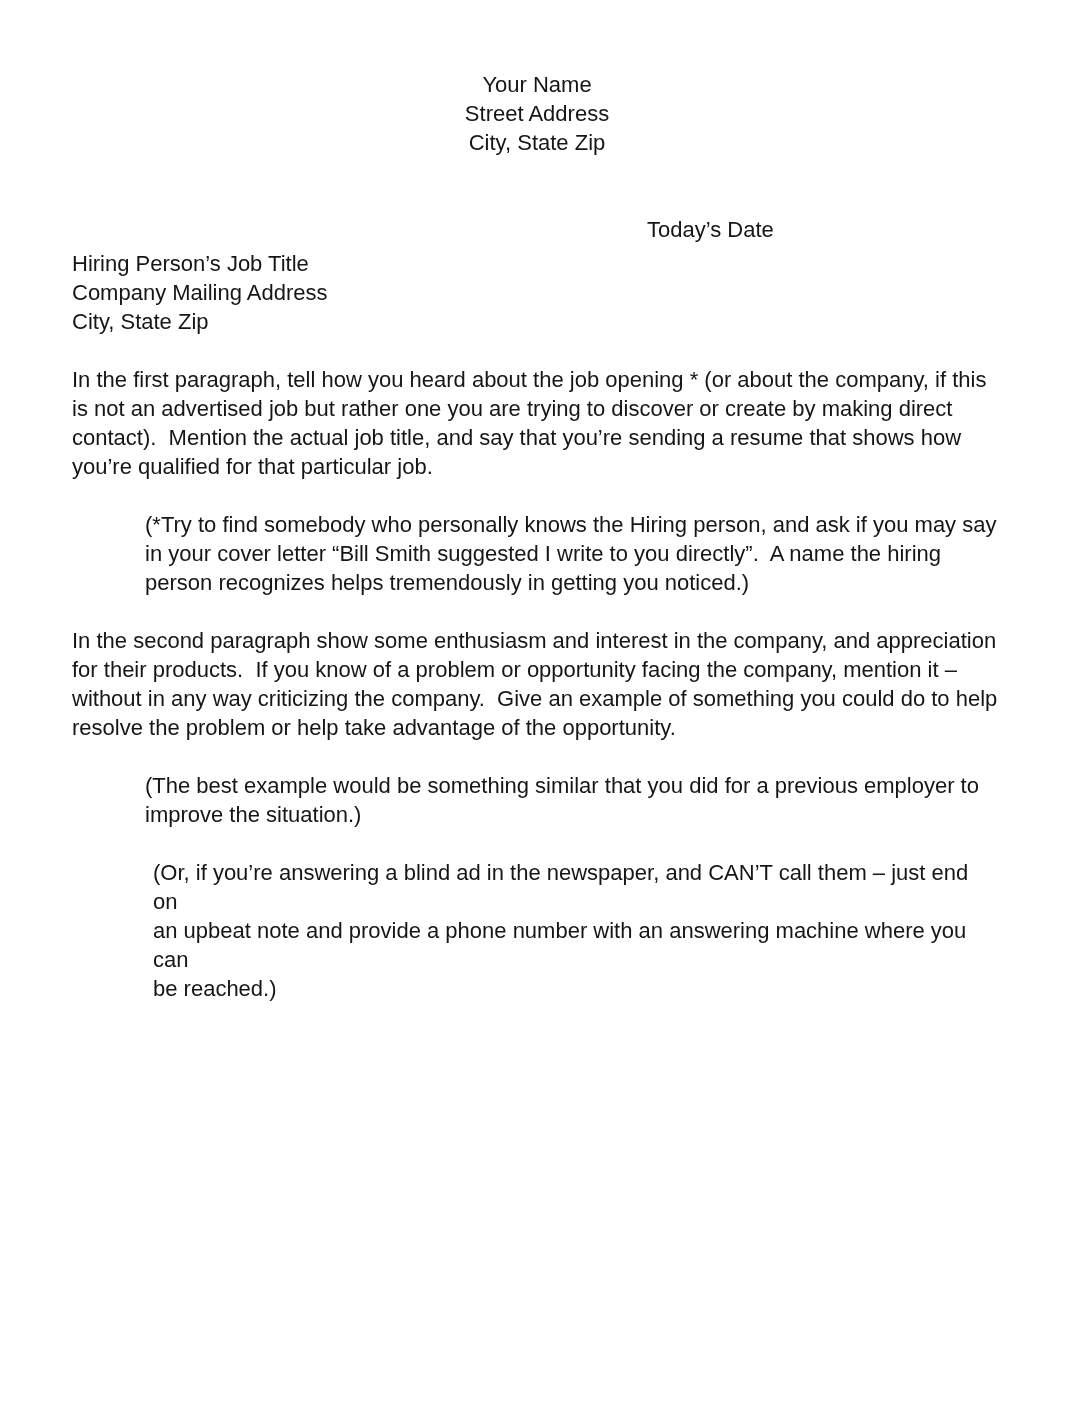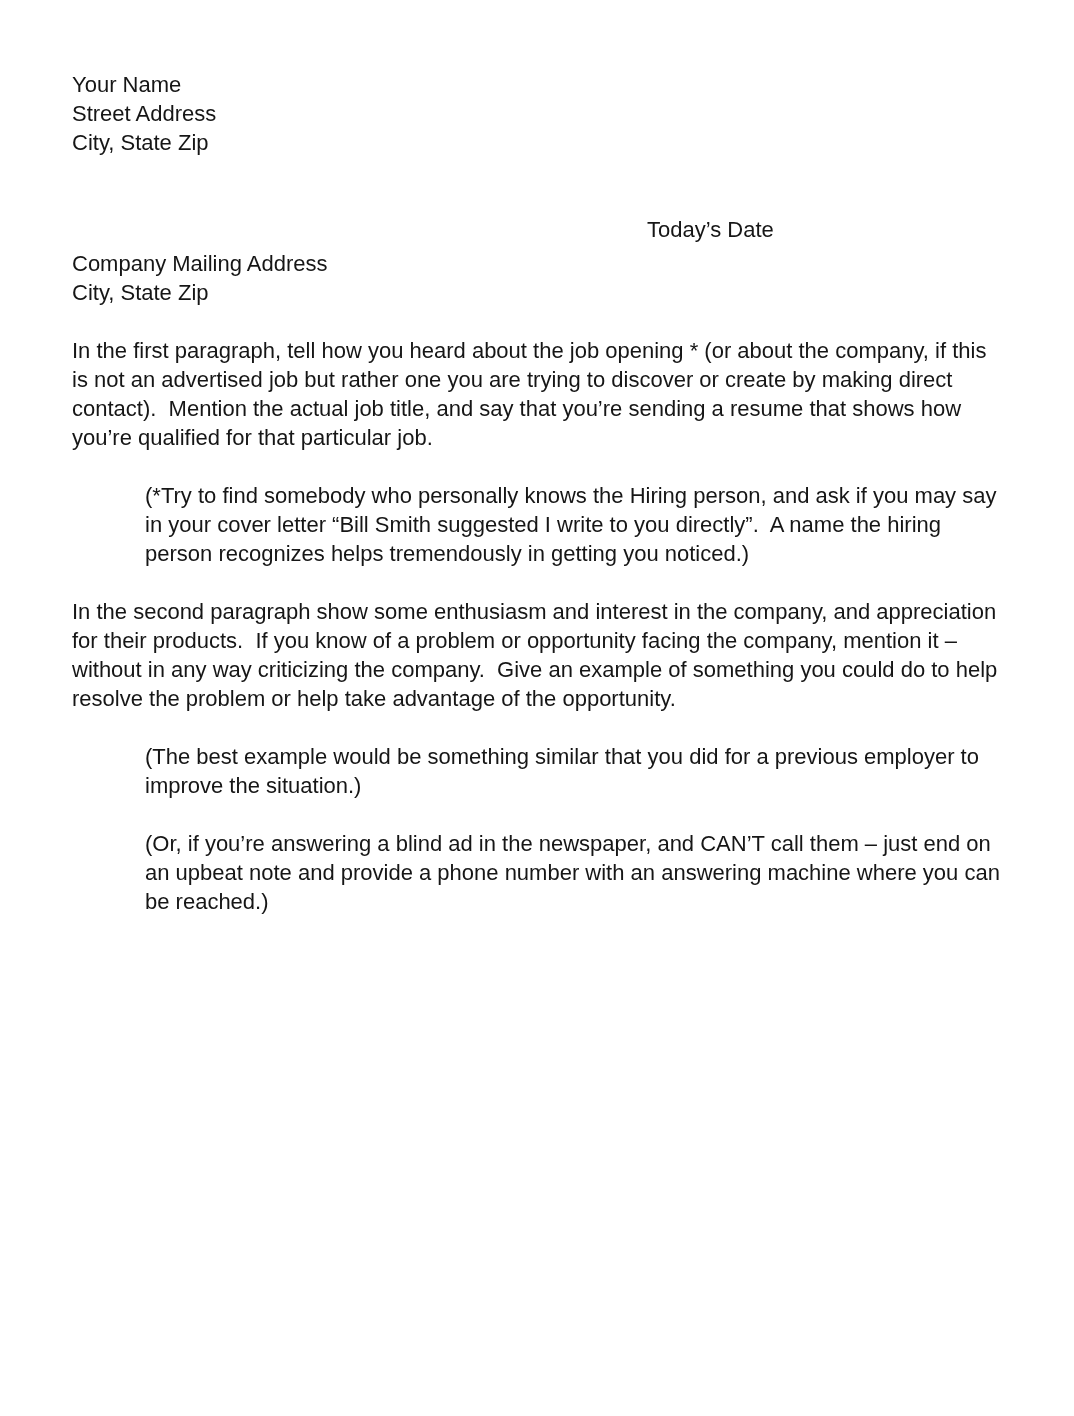--- a/index.html
+++ b/index.html
@@ -19,43 +19,44 @@
     margin: 0 auto;
     background: var(--page-background);
     color: var(--text-color);
     font-family: "Liberation Sans", "DejaVu Sans", sans-serif;
     font-size: 22px;
     line-height: 29px;
     padding: 70px 72px 0 72px;
     overflow: hidden;
   }
   .pre { white-space: pre-wrap; }
-  .center { }
+  .center { text-align: center; }
   .block { margin: 0 0 29px 0; }
-  .block-tight { margin: 0; }
+  .block-tight { margin: 8px; }
   .sender-block { margin-bottom: 58px; }
   .date-line { padding-left: 570px; margin: 5px; }
   .indent { padding-left: 73px; }
   .content { width: 930px; }
 </style>
 </head>
 <body>
 
 <div class="page">
   <div class="content">
 
     <div class="block sender-block center">
       <div>Your Name</div>
       <div>Street Address</div>
       <div>City, State Zip</div>
     </div>
 
     <div class="date-line">Today’s Date</div>
 
     <div class="block">
+      <div>Hiring Person’s Job Title</div>
       <div>Company Mailing Address</div>
       <div>City, State Zip</div>
     </div>
 
 
     <div class="block pre">In the first paragraph, tell how you heard about the job opening * (or about the company, if this
 is not an advertised job but rather one you are trying to discover or create by making direct
 contact).  Mention the actual job title, and say that you’re sending a resume that shows how
 you’re qualified for that particular job.</div>
 

